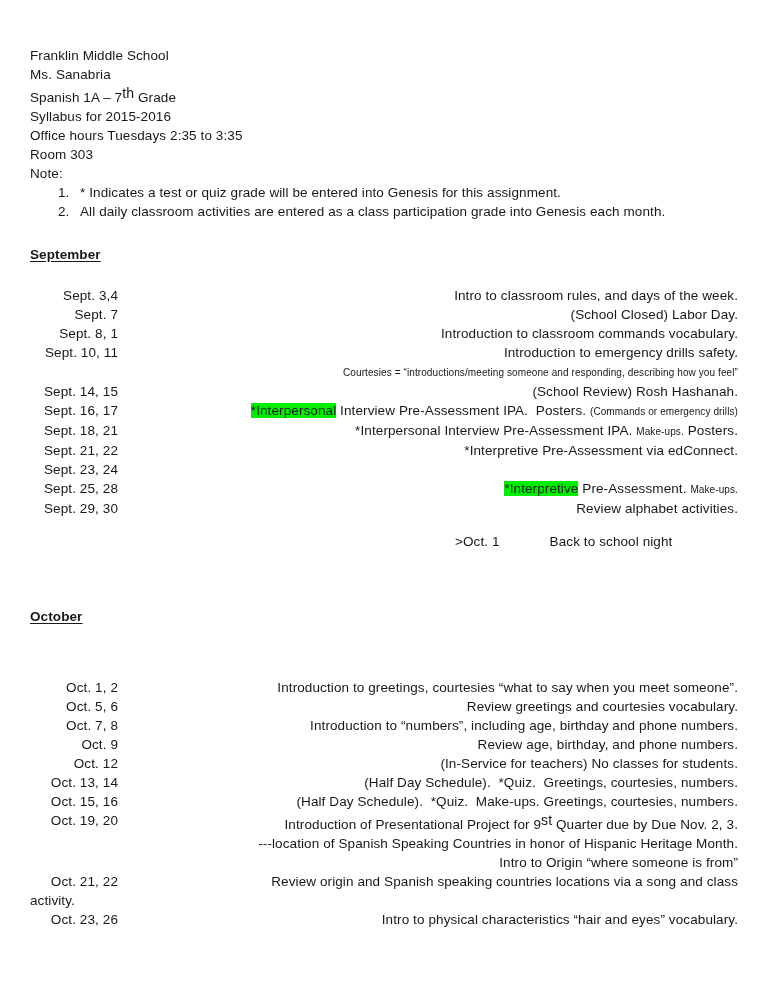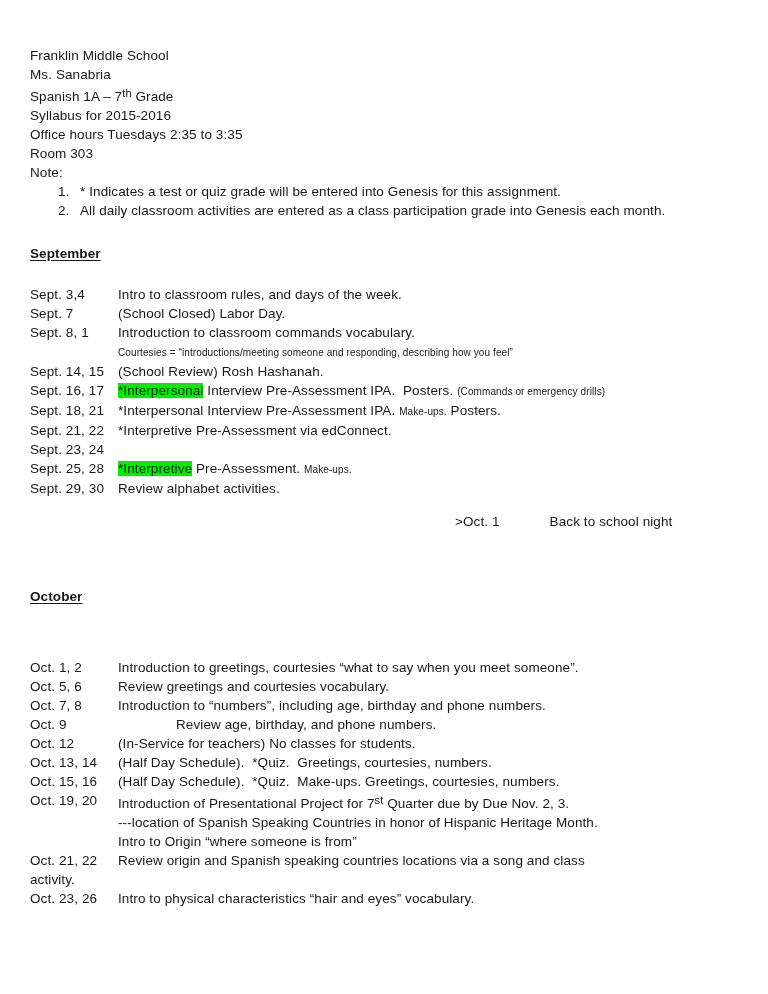--- a/index.html
+++ b/index.html
@@ -10,27 +10,27 @@
     color:#181818;
   }
   .page { padding:46px 30px 0 30px; font-size:13.5px; line-height:19px; letter-spacing:0.1px; }
   .header-block div { min-height:19px; }
   .notes { margin-left:28px; }
   .note { display:flex; }
   .note-num { flex:0 0 22px; }
   .note-text { flex:1; max-width:620px; }
   .section-title { font-weight:bold; text-decoration:underline; text-underline-offset:2px; margin:24px 0 22px; }
   .section ~ .section .section-title { margin:56px 0 52px; }
-  .row { display:flex; }
+  .row { display:flex;text-align:right; }
   .date { flex:0 0 88px; white-space:pre; }
   .content { flex:1; white-space:pre-wrap; }
   .full-line { white-space:pre-wrap; }
   .hl { background:var(--hl, #00ee00); }
   .small { font-size:10px; }
-  .sup { font-size:11px; vertical-align:4px; }
+  .sup { font-size:14px; vertical-align:4px; }
   .aside { display:flex; gap:50px; margin:14px 0 0 425px; }
 </style>
 </head>
 <body>
 
 <div class="page">
   <div class="header-block">
       <div><span>Franklin Middle School</span></div>
       <div><span>Ms. Sanabria</span></div>
       <div><span>Spanish 1A – 7</span><span class="sup">th</span><span> Grade</span></div>
@@ -56,20 +56,24 @@
           <span class="date">Sept. 3,4</span>
           <span class="content"><span>Intro to classroom rules, and days of the week.</span></span>
         </div>
         <div class="row">
           <span class="date">Sept. 7</span>
           <span class="content"><span>(School Closed) Labor Day.</span></span>
         </div>
         <div class="row">
           <span class="date">Sept. 8, 1</span>
           <span class="content"><span>Introduction to classroom commands vocabulary.</span></span>
+        </div>
+        <div class="row">
+          <span class="date">Sept. 10, 11</span>
+          <span class="content"><span>Introduction to emergency drills safety.</span></span>
         </div>
         <div class="row">
           <span class="date"></span>
           <span class="content"><span class="small">Courtesies = “introductions/meeting someone and responding, describing how you feel”</span></span>
         </div>
         <div class="row">
           <span class="date">Sept. 14, 15</span>
           <span class="content"><span>(School Review) Rosh Hashanah.</span></span>
         </div>
         <div class="row">
@@ -125,21 +129,21 @@
         <div class="row">
           <span class="date">Oct. 13, 14</span>
           <span class="content"><span>(Half Day Schedule).  *Quiz.  Greetings, courtesies, numbers.</span></span>
         </div>
         <div class="row">
           <span class="date">Oct. 15, 16</span>
           <span class="content"><span>(Half Day Schedule).  *Quiz.  Make-ups. Greetings, courtesies, numbers.</span></span>
         </div>
         <div class="row">
           <span class="date">Oct. 19, 20</span>
-          <span class="content"><span>Introduction of Presentational Project for 7</span><span class="sup">st</span><span> Quarter due by Due Nov. 2, 3.</span></span>
+          <span class="content"><span>Introduction of Presentational Project for 9</span><span class="sup">st</span><span> Quarter due by Due Nov. 2, 3.</span></span>
         </div>
         <div class="row">
           <span class="date"></span>
           <span class="content"><span>---location of Spanish Speaking Countries in honor of Hispanic Heritage Month.</span></span>
         </div>
         <div class="row">
           <span class="date"></span>
           <span class="content"><span>Intro to Origin “where someone is from”</span></span>
         </div>
         <div class="row">

